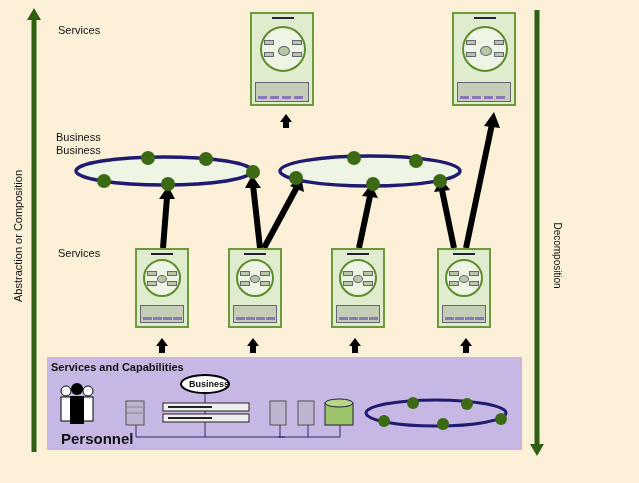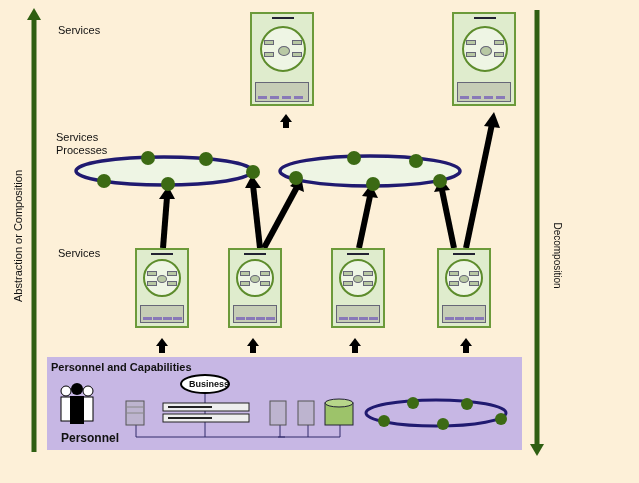--- a/index.html
+++ b/index.html
@@ -66,21 +66,21 @@
     <circle cx="253" cy="172" r="7"></circle>
     <circle cx="296" cy="178" r="7"></circle>
     <circle cx="354" cy="158" r="7"></circle>
     <circle cx="416" cy="161" r="7"></circle>
     <circle cx="373" cy="184" r="7"></circle>
     <circle cx="440" cy="181" r="7"></circle>
   </g>
 </svg>
 
 <div class="lbl" style="left:58px;top:24px;">Services</div>
-<div class="lbl" style="left:56px;top:131px;width:52px;">Services Processes</div>
+<div class="lbl" style="left:56px;top:131px;width:52px;">Business Business</div>
 <div class="lbl" style="left:58px;top:247px;">Services</div>
 
 <div class="vlbl" style="left:-52px;top:230px;transform:rotate(-90deg);width:140px;text-align:center;">Abstraction or Composition</div>
 <div class="vlbl" style="left:512px;top:250px;transform:rotate(90deg);width:90px;text-align:center;font-size:10px;">Decomposition</div>
 
 <div class="card" style="left:250px;top:12px;width:64px;height:94px;">
   <span class="t" style="left:20px;"></span>
   <span class="c" style="left:8px;top:12px;width:46px;height:46px;">
       <i style="left:2px;top:12px"></i>
       <i style="right:2px;top:12px"></i>
@@ -171,22 +171,22 @@
     </span>
   <span class="p">
       <b style="left:2px"></b>
       <b style="left:12px"></b>
       <b style="left:22px"></b>
       <b style="left:32px"></b>
     </span>
 </div>
 
 <div class="res"></div>
-<div class="lbl" style="left:51px;top:361px;font-weight:bold;font-size:11px;">Personnel and Capabilities</div>
-<div class="lbl" style="left:52px;top:432px;font-weight:bold;font-size:12px;padding-left:9px;">Personnel</div>
+<div class="lbl" style="left:51px;top:361px;font-weight:bold;font-size:11px;">Services and Capabilities</div>
+<div class="lbl" style="left:52px;top:432px;font-weight:bold;font-size:15px;padding-left:9px;">Personnel</div>
 
 <svg width="639" height="483">
 
   <g>
     <circle cx="66" cy="391" r="5" fill="#fff" stroke="#000"></circle>
     <rect x="61" y="397" width="10" height="24" fill="#fff" stroke="#000"></rect>
     <circle cx="88" cy="391" r="5" fill="#fff" stroke="#000"></circle>
     <rect x="83" y="397" width="10" height="24" fill="#fff" stroke="#000"></rect>
     <circle cx="77" cy="389" r="6" fill="#000"></circle>
     <rect x="70" y="396" width="14" height="28" fill="#000"></rect>

